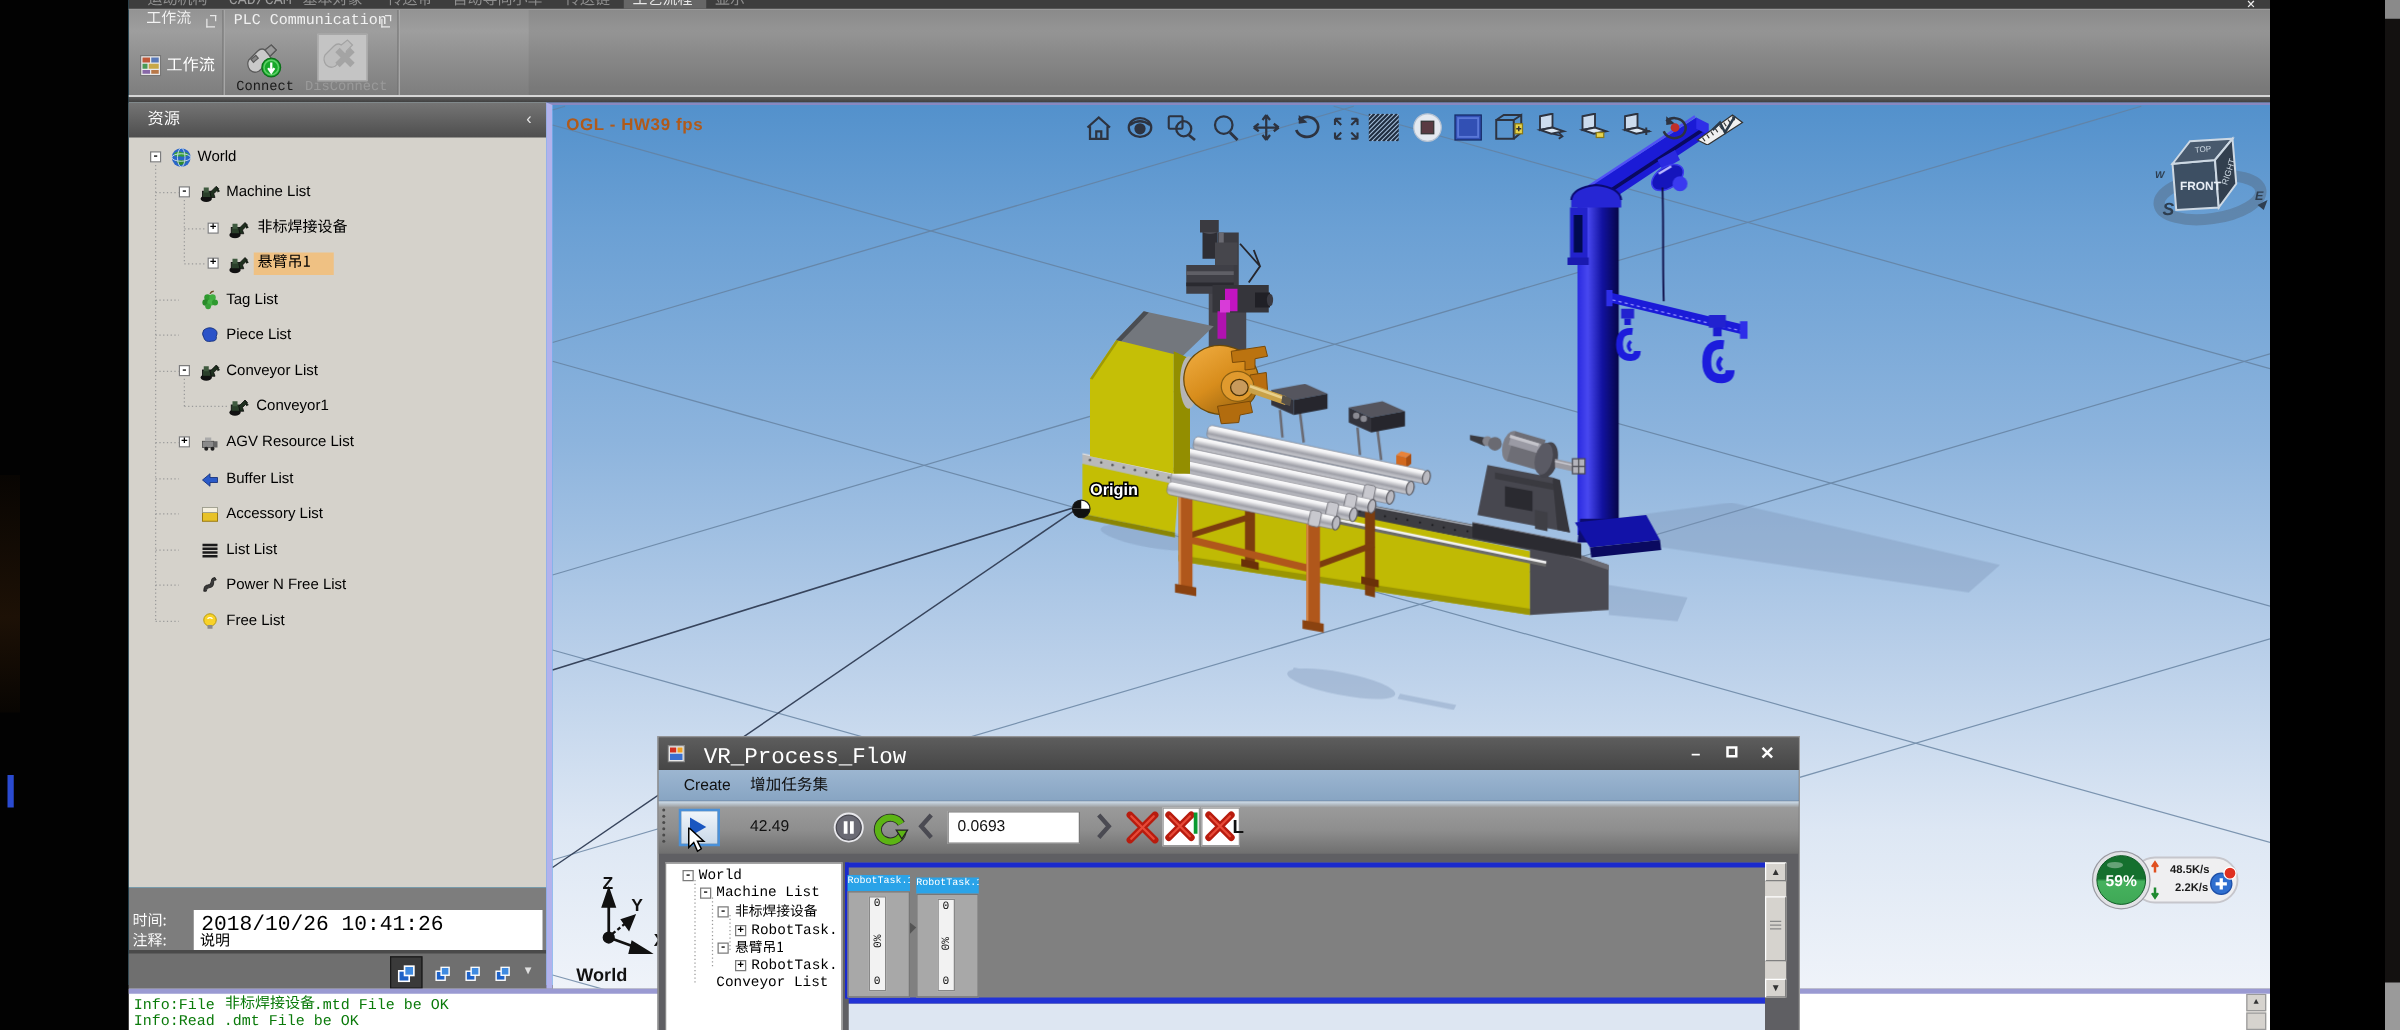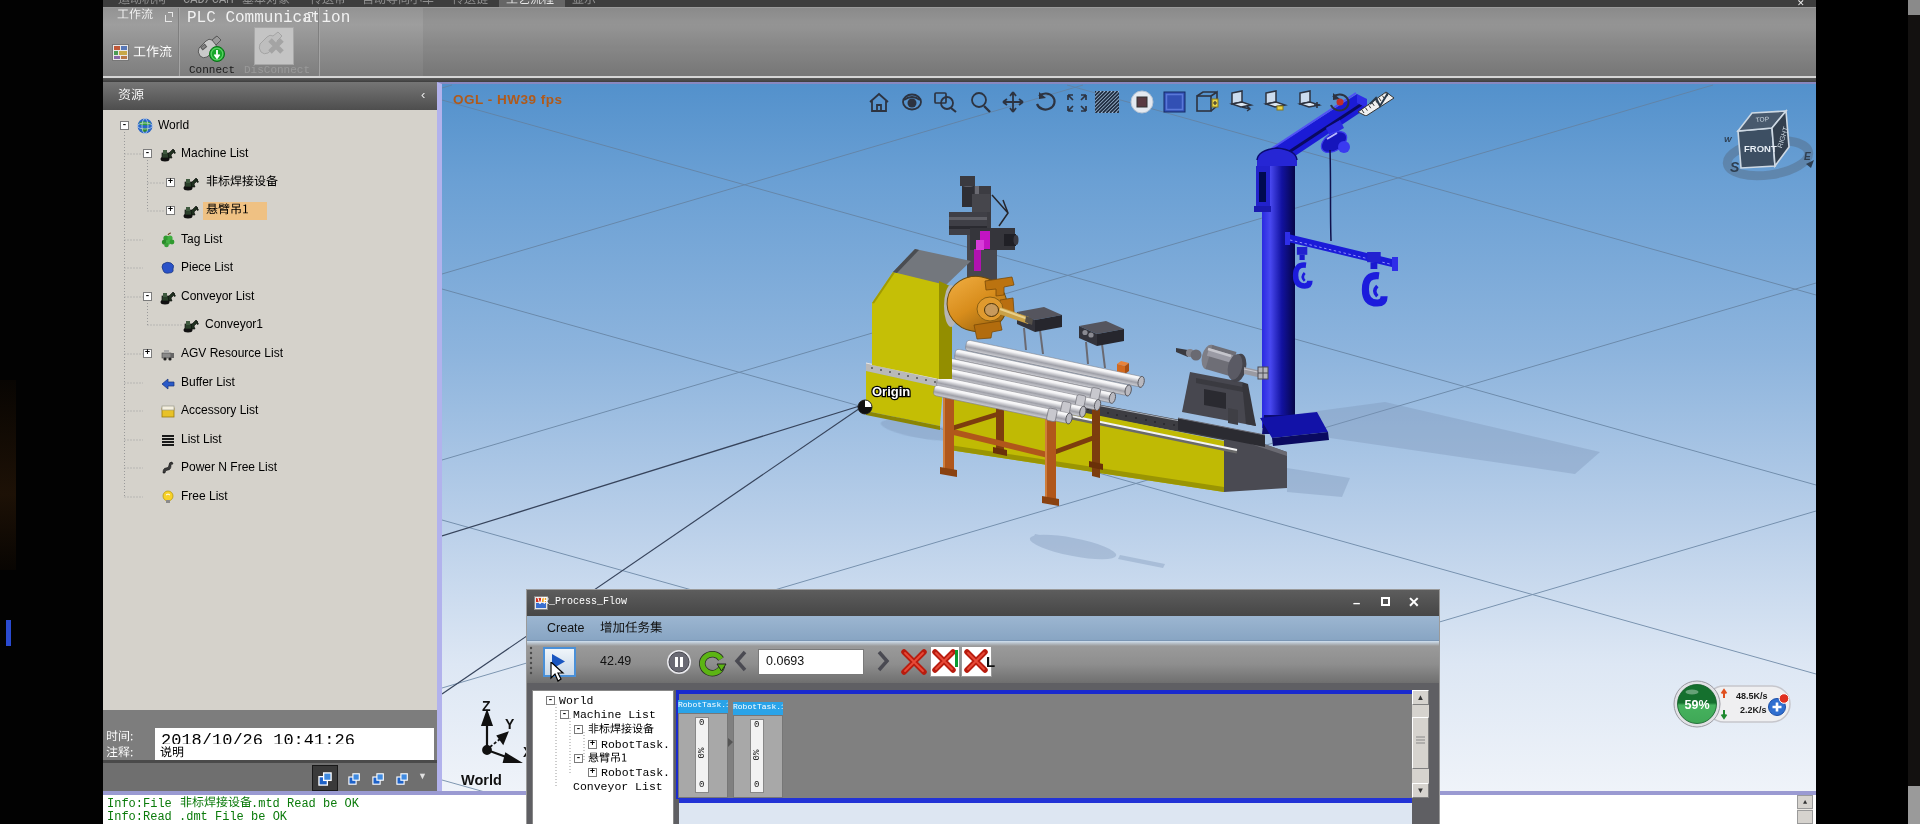--- a/index.html
+++ b/index.html
@@ -62,21 +62,21 @@
           <path transform="translate(1,10.3)" d="M1.2 -8.7H10.8V-7.8H1.2ZM0.6 -0.9H11.4V0.0H0.6ZM5.5 -8.3H6.5V-0.5H5.5Z M13.8 -5.9H20.7V-5.1H13.8ZM20.6 -5.9H20.7L20.9 -6.0L21.6 -5.5Q21.5 -5.5 21.5 -5.5Q21.4 -5.4 21.4 -5.4Q19.9 -4.5 18.8 -3.8Q17.7 -3.2 17.0 -2.7Q16.3 -2.3 15.9 -1.9Q15.5 -1.6 15.3 -1.4Q15.1 -1.2 15.0 -1.0Q15.0 -0.9 15.0 -0.8Q15.0 -0.5 15.3 -0.4Q15.6 -0.2 16.1 -0.2H21.4Q21.7 -0.2 21.9 -0.4Q22.1 -0.5 22.2 -0.9Q22.3 -1.3 22.3 -2.0Q22.5 -1.9 22.7 -1.8Q23.0 -1.8 23.2 -1.7Q23.1 -0.7 22.9 -0.2Q22.7 0.3 22.3 0.5Q22.0 0.6 21.3 0.6H16.2Q15.1 0.6 14.6 0.3Q14.0 -0.1 14.0 -0.7Q14.0 -0.9 14.1 -1.1Q14.1 -1.3 14.3 -1.6Q14.5 -1.8 14.9 -2.2Q15.4 -2.6 16.1 -3.1Q16.8 -3.6 17.9 -4.3Q19.0 -5.0 20.6 -5.9ZM12.7 -8.8H23.2V-7.9H12.7ZM15.5 -10.1H16.4V-6.8H15.5ZM19.6 -10.1H20.5V-6.8H19.6Z M27.8 -8.5H35.3V-7.7H27.8ZM30.9 -4.3H31.7V0.4H30.9ZM28.8 -4.3H29.6V-3.1Q29.6 -2.6 29.6 -2.1Q29.5 -1.5 29.3 -1.0Q29.1 -0.5 28.8 0.0Q28.4 0.5 27.8 0.9Q27.7 0.8 27.6 0.7Q27.5 0.6 27.4 0.5Q27.3 0.4 27.2 0.3Q27.9 -0.2 28.3 -0.8Q28.6 -1.3 28.7 -2.0Q28.8 -2.6 28.8 -3.1ZM32.6 -7.1 33.2 -7.5Q33.6 -7.1 34.0 -6.6Q34.4 -6.2 34.8 -5.7Q35.1 -5.3 35.4 -4.9L34.6 -4.4Q34.4 -4.8 34.1 -5.3Q33.7 -5.7 33.3 -6.2Q32.9 -6.7 32.6 -7.1ZM33.1 -4.3H33.9V-0.4Q33.9 -0.3 33.9 -0.2Q33.9 -0.1 34.0 -0.0Q34.0 -0.0 34.0 0.0Q34.1 0.0 34.2 0.0Q34.2 0.0 34.3 0.0Q34.4 0.0 34.5 0.0Q34.6 0.0 34.7 0.0Q34.7 0.0 34.8 -0.0Q34.8 -0.1 34.9 -0.3Q34.9 -0.5 34.9 -0.8Q34.9 -1.1 34.9 -1.6Q35.0 -1.5 35.2 -1.4Q35.4 -1.3 35.6 -1.2Q35.6 -0.8 35.5 -0.4Q35.5 -0.0 35.4 0.2Q35.4 0.5 35.1 0.6Q35.0 0.7 34.9 0.7Q34.7 0.8 34.6 0.8Q34.4 0.8 34.2 0.8Q34.0 0.8 34.0 0.8Q33.8 0.8 33.6 0.7Q33.4 0.7 33.3 0.5Q33.2 0.4 33.1 0.2Q33.1 0.0 33.1 -0.5ZM28.2 -4.8Q28.2 -4.9 28.1 -5.1Q28.1 -5.2 28.0 -5.4Q28.0 -5.5 28.0 -5.6Q28.1 -5.7 28.4 -5.8Q28.6 -5.8 28.8 -6.0Q28.9 -6.1 29.1 -6.4Q29.4 -6.7 29.7 -7.0Q29.9 -7.4 30.2 -7.7Q30.5 -8.1 30.6 -8.3H31.6Q31.4 -8.0 31.1 -7.6Q30.8 -7.2 30.5 -6.8Q30.2 -6.3 29.8 -6.0Q29.5 -5.6 29.3 -5.4Q29.3 -5.4 29.2 -5.3Q29.1 -5.3 28.9 -5.2Q28.8 -5.2 28.6 -5.1Q28.4 -5.0 28.3 -4.9Q28.2 -4.9 28.2 -4.8ZM28.2 -4.8 28.2 -5.5 28.7 -5.8 34.2 -6.1Q34.2 -5.9 34.3 -5.7Q34.3 -5.5 34.4 -5.3Q32.8 -5.2 31.7 -5.1Q30.7 -5.1 30.0 -5.0Q29.4 -5.0 29.0 -4.9Q28.7 -4.9 28.5 -4.9Q28.3 -4.8 28.2 -4.8ZM30.7 -9.9 31.5 -10.1Q31.7 -9.7 31.9 -9.2Q32.1 -8.7 32.2 -8.3L31.4 -8.1Q31.3 -8.4 31.1 -8.9Q30.9 -9.4 30.7 -9.9ZM25.0 -9.3 25.5 -9.9Q25.9 -9.7 26.3 -9.5Q26.7 -9.2 27.0 -8.9Q27.4 -8.7 27.6 -8.4L27.1 -7.7Q26.8 -8.0 26.5 -8.3Q26.2 -8.5 25.8 -8.8Q25.4 -9.1 25.0 -9.3ZM24.5 -6.0 25.0 -6.7Q25.3 -6.5 25.8 -6.3Q26.2 -6.1 26.6 -5.8Q26.9 -5.6 27.2 -5.4L26.7 -4.7Q26.4 -4.9 26.1 -5.1Q25.7 -5.3 25.3 -5.6Q24.9 -5.8 24.5 -6.0ZM24.8 0.2Q25.1 -0.3 25.5 -0.9Q25.9 -1.6 26.3 -2.3Q26.7 -3.0 27.1 -3.7L27.7 -3.1Q27.4 -2.5 27.0 -1.8Q26.7 -1.1 26.3 -0.4Q25.9 0.2 25.5 0.8Z M43.7 -4.4H44.6V0.4H43.7ZM41.1 -4.8H47.3V-4.0H41.1ZM40.6 -0.2H47.6V0.6H40.6ZM41.4 -2.5H47.0V-1.7H41.4ZM42.4 -8.8V-6.6H46.0V-8.8ZM41.5 -9.6H46.9V-5.8H41.5ZM38.5 -9.1H39.4V0.9H38.5ZM36.6 -6.7H40.9V-5.9H36.6ZM38.6 -6.4 39.2 -6.1Q39.0 -5.5 38.7 -4.8Q38.5 -4.1 38.1 -3.5Q37.8 -2.8 37.5 -2.2Q37.2 -1.6 36.8 -1.2Q36.7 -1.4 36.6 -1.7Q36.5 -1.9 36.3 -2.1Q36.7 -2.4 37.0 -2.9Q37.3 -3.4 37.6 -4.0Q37.9 -4.6 38.2 -5.2Q38.4 -5.8 38.6 -6.4ZM40.3 -9.9 41.0 -9.2Q40.4 -9.0 39.7 -8.8Q39.0 -8.6 38.2 -8.5Q37.5 -8.3 36.8 -8.2Q36.8 -8.4 36.7 -8.6Q36.6 -8.8 36.5 -8.9Q37.2 -9.0 37.9 -9.2Q38.6 -9.3 39.3 -9.5Q39.9 -9.7 40.3 -9.9ZM39.4 -5.2Q39.5 -5.1 39.7 -4.8Q40.0 -4.6 40.2 -4.3Q40.5 -4.0 40.7 -3.8Q41.0 -3.6 41.1 -3.5L40.5 -2.7Q40.4 -2.9 40.2 -3.2Q40.0 -3.5 39.8 -3.8Q39.5 -4.1 39.3 -4.4Q39.1 -4.6 39.0 -4.8Z" fill="#e8e8e8" fill-opacity="1.0"></path>
         </svg>
         <svg style="position:absolute;left:468px;top:-7px;" width="26" height="16" viewBox="0 0 26 16">
           <path transform="translate(1,10.3)" d="M2.9 -6.8V-5.6H9.1V-6.8ZM2.9 -8.8V-7.5H9.1V-8.8ZM2.0 -9.5H10.0V-4.9H2.0ZM0.5 -0.5H11.5V0.4H0.5ZM4.2 -4.4H5.1V-0.0H4.2ZM6.8 -4.4H7.7V-0.0H6.8ZM9.8 -4.0 10.6 -3.6Q10.2 -3.0 9.8 -2.3Q9.3 -1.7 8.9 -1.2L8.2 -1.5Q8.5 -1.8 8.8 -2.3Q9.1 -2.7 9.4 -3.1Q9.7 -3.6 9.8 -4.0ZM1.5 -3.6 2.2 -3.9Q2.4 -3.5 2.7 -3.1Q3.0 -2.6 3.2 -2.2Q3.4 -1.8 3.6 -1.5L2.8 -1.1Q2.7 -1.4 2.5 -1.9Q2.2 -2.3 2.0 -2.7Q1.7 -3.2 1.5 -3.6Z M17.5 -5.8H18.5V-0.2Q18.5 0.2 18.4 0.4Q18.3 0.7 17.9 0.8Q17.6 0.9 17.1 0.9Q16.5 0.9 15.7 0.9Q15.7 0.7 15.6 0.5Q15.5 0.2 15.4 0.0Q15.8 0.0 16.2 0.0Q16.6 0.0 16.9 0.0Q17.1 0.0 17.2 0.0Q17.4 0.0 17.5 -0.0Q17.5 -0.1 17.5 -0.2ZM14.8 -4.2 15.7 -4.0Q15.4 -3.2 15.0 -2.5Q14.6 -1.8 14.2 -1.2Q13.7 -0.6 13.2 -0.1Q13.2 -0.2 13.0 -0.3Q12.9 -0.4 12.7 -0.5Q12.5 -0.6 12.4 -0.7Q13.2 -1.3 13.8 -2.3Q14.4 -3.2 14.8 -4.2ZM20.2 -3.8 21.0 -4.2Q21.5 -3.6 21.9 -3.0Q22.3 -2.3 22.7 -1.7Q23.0 -1.0 23.2 -0.5L22.3 -0.1Q22.1 -0.6 21.8 -1.3Q21.5 -1.9 21.1 -2.6Q20.6 -3.3 20.2 -3.8ZM13.8 -9.2H22.2V-8.3H13.8ZM12.7 -6.3H23.3V-5.4H12.7Z" fill="#8f8f8f" fill-opacity="1.0"></path>
         </svg>
         <div style="position:absolute;left:80px;top:-7px;color:#9f9f9f;font-size:12px;font-family:'Liberation Mono',monospace">CAD/CAM</div>
       </div>
       <svg style="position:absolute;left:13px;top:8px;" width="38" height="16" viewBox="0 0 38 16">
         <path transform="translate(1,10.3)" d="M1.2 -8.7H10.8V-7.8H1.2ZM0.6 -0.9H11.4V0.0H0.6ZM5.5 -8.3H6.5V-0.5H5.5Z M17.8 -8.1H23.5V-7.2H17.4ZM19.3 -5.5H23.3V-4.6H19.3ZM19.3 -2.8H23.4V-2.0H19.3ZM18.9 -7.8H19.8V0.9H18.9ZM18.3 -9.9 19.2 -9.7Q18.8 -8.8 18.4 -7.8Q17.9 -6.9 17.4 -6.1Q16.9 -5.3 16.4 -4.7Q16.3 -4.8 16.2 -4.9Q16.0 -5.0 15.9 -5.1Q15.8 -5.2 15.7 -5.3Q16.2 -5.9 16.7 -6.6Q17.2 -7.4 17.6 -8.2Q18.0 -9.1 18.3 -9.9ZM15.4 -10.0 16.3 -9.8Q15.9 -8.8 15.4 -7.8Q14.8 -6.8 14.2 -5.9Q13.6 -5.0 13.0 -4.3Q12.9 -4.4 12.8 -4.6Q12.7 -4.8 12.6 -5.0Q12.5 -5.1 12.4 -5.2Q13.0 -5.8 13.6 -6.6Q14.1 -7.4 14.6 -8.2Q15.1 -9.1 15.4 -10.0ZM14.1 -6.9 15.0 -7.8 15.0 -7.8V0.9H14.1Z M27.8 -8.5H35.3V-7.7H27.8ZM30.9 -4.3H31.7V0.4H30.9ZM28.8 -4.3H29.6V-3.1Q29.6 -2.6 29.6 -2.1Q29.5 -1.5 29.3 -1.0Q29.1 -0.5 28.8 0.0Q28.4 0.5 27.8 0.9Q27.7 0.8 27.6 0.7Q27.5 0.6 27.4 0.5Q27.3 0.4 27.2 0.3Q27.9 -0.2 28.3 -0.8Q28.6 -1.3 28.7 -2.0Q28.8 -2.6 28.8 -3.1ZM32.6 -7.1 33.2 -7.5Q33.6 -7.1 34.0 -6.6Q34.4 -6.2 34.8 -5.7Q35.1 -5.3 35.4 -4.9L34.6 -4.4Q34.4 -4.8 34.1 -5.3Q33.7 -5.7 33.3 -6.2Q32.9 -6.7 32.6 -7.1ZM33.1 -4.3H33.9V-0.4Q33.9 -0.3 33.9 -0.2Q33.9 -0.1 34.0 -0.0Q34.0 -0.0 34.0 0.0Q34.1 0.0 34.2 0.0Q34.2 0.0 34.3 0.0Q34.4 0.0 34.5 0.0Q34.6 0.0 34.7 0.0Q34.7 0.0 34.8 -0.0Q34.8 -0.1 34.9 -0.3Q34.9 -0.5 34.9 -0.8Q34.9 -1.1 34.9 -1.6Q35.0 -1.5 35.2 -1.4Q35.4 -1.3 35.6 -1.2Q35.6 -0.8 35.5 -0.4Q35.5 -0.0 35.4 0.2Q35.4 0.5 35.1 0.6Q35.0 0.7 34.9 0.7Q34.7 0.8 34.6 0.8Q34.4 0.8 34.2 0.8Q34.0 0.8 34.0 0.8Q33.8 0.8 33.6 0.7Q33.4 0.7 33.3 0.5Q33.2 0.4 33.1 0.2Q33.1 0.0 33.1 -0.5ZM28.2 -4.8Q28.2 -4.9 28.1 -5.1Q28.1 -5.2 28.0 -5.4Q28.0 -5.5 28.0 -5.6Q28.1 -5.7 28.4 -5.8Q28.6 -5.8 28.8 -6.0Q28.9 -6.1 29.1 -6.4Q29.4 -6.7 29.7 -7.0Q29.9 -7.4 30.2 -7.7Q30.5 -8.1 30.6 -8.3H31.6Q31.4 -8.0 31.1 -7.6Q30.8 -7.2 30.5 -6.8Q30.2 -6.3 29.8 -6.0Q29.5 -5.6 29.3 -5.4Q29.3 -5.4 29.2 -5.3Q29.1 -5.3 28.9 -5.2Q28.8 -5.2 28.6 -5.1Q28.4 -5.0 28.3 -4.9Q28.2 -4.9 28.2 -4.8ZM28.2 -4.8 28.2 -5.5 28.7 -5.8 34.2 -6.1Q34.2 -5.9 34.3 -5.7Q34.3 -5.5 34.4 -5.3Q32.8 -5.2 31.7 -5.1Q30.7 -5.1 30.0 -5.0Q29.4 -5.0 29.0 -4.9Q28.7 -4.9 28.5 -4.9Q28.3 -4.8 28.2 -4.8ZM30.7 -9.9 31.5 -10.1Q31.7 -9.7 31.9 -9.2Q32.1 -8.7 32.2 -8.3L31.4 -8.1Q31.3 -8.4 31.1 -8.9Q30.9 -9.4 30.7 -9.9ZM25.0 -9.3 25.5 -9.9Q25.9 -9.7 26.3 -9.5Q26.7 -9.2 27.0 -8.9Q27.4 -8.7 27.6 -8.4L27.1 -7.7Q26.8 -8.0 26.5 -8.3Q26.2 -8.5 25.8 -8.8Q25.4 -9.1 25.0 -9.3ZM24.5 -6.0 25.0 -6.7Q25.3 -6.5 25.8 -6.3Q26.2 -6.1 26.6 -5.8Q26.9 -5.6 27.2 -5.4L26.7 -4.7Q26.4 -4.9 26.1 -5.1Q25.7 -5.3 25.3 -5.6Q24.9 -5.8 24.5 -6.0ZM24.8 0.2Q25.1 -0.3 25.5 -0.9Q25.9 -1.6 26.3 -2.3Q26.7 -3.0 27.1 -3.7L27.7 -3.1Q27.4 -2.5 27.0 -1.8Q26.7 -1.1 26.3 -0.4Q25.9 0.2 25.5 0.8Z" fill="#f2f2f2" fill-opacity="1.0"></path>
       </svg>
-      <div class="grplabel mono" style="left:84px;font-size:16px">PLC Communication</div>
+      <div class="grplabel mono" style="left:84px;font-size:12px">PLC Communication</div>
       <div class="expico" style="left:62px"></div>
       <div class="expico" style="left:202px"></div>
       <div class="vsep" style="left:75px"></div>
       <div class="vsep" style="left:215px"></div>
       <svg class="abs" style="left:9px;top:44px" width="17" height="17" viewBox="0 0 17 17">
 <rect x="0.5" y="0.5" width="16" height="16" fill="#e8e8e8" stroke="#777"></rect>
 <rect x="2" y="2" width="6" height="4" fill="#c05838"></rect>
         <rect x="9" y="2" width="6" height="4" fill="#5878b8"></rect>
 <rect x="2" y="7" width="4" height="4" fill="#4a9a55"></rect>
         <rect x="7" y="7" width="8" height="4" fill="#c8a848"></rect>
@@ -700,36 +700,36 @@
 <text x="50" y="30" font-size="14" font-weight="bold" fill="#111" font-family="Liberation Sans">Y</text>
 <text x="68" y="58" font-size="14" font-weight="bold" fill="#111" font-family="Liberation Sans">X</text>
 <text x="6" y="86" font-size="14.5" font-weight="bold" fill="#111" font-family="Liberation Sans">World</text>
 </svg>
     </div>
     <div id="logarea" class="abs mono" style="overflow:hidden">
       <div class="abs" style="left:4px;top:2px;font-size:12px;color:#0a7a0a;white-space:pre">Info:File </div>
       <svg style="position:absolute;left:76px;top:1px;" width="74" height="16" viewBox="0 0 74 16">
         <path transform="translate(1,10.3)" d="M7.4 -8.2H11.3V-7.4H7.4ZM7.4 -2.8H11.5V-1.9H7.4ZM7.3 -5.5H11.0V-4.7H7.3ZM0.9 -8.3H4.6V-7.4H0.9ZM1.1 -5.6H4.6V-4.7H1.1ZM6.9 -10.0H7.9V1.0H6.9ZM4.2 -10.0H5.2V0.9H4.2ZM0.7 -2.8H4.8V-1.9H0.7Z M17.6 -9.2H22.8V-8.3H17.6ZM17.1 -6.3H23.5V-5.5H17.1ZM19.6 -5.9H20.5V-0.2Q20.5 0.2 20.4 0.4Q20.4 0.6 20.1 0.7Q19.8 0.9 19.4 0.9Q19.0 0.9 18.3 0.9Q18.3 0.7 18.2 0.4Q18.2 0.2 18.1 -0.0Q18.5 -0.0 18.9 -0.0Q19.3 0.0 19.4 -0.0Q19.5 -0.0 19.6 -0.1Q19.6 -0.1 19.6 -0.2ZM21.4 -3.9 22.1 -4.1Q22.4 -3.6 22.7 -2.9Q23.0 -2.2 23.2 -1.6Q23.4 -1.0 23.5 -0.5L22.7 -0.2Q22.6 -0.7 22.4 -1.3Q22.2 -1.9 21.9 -2.6Q21.6 -3.3 21.4 -3.9ZM17.9 -4.1 18.7 -3.9Q18.5 -3.2 18.3 -2.6Q18.0 -1.9 17.7 -1.3Q17.4 -0.7 17.1 -0.2Q17.0 -0.3 16.9 -0.4Q16.8 -0.5 16.6 -0.5Q16.5 -0.6 16.4 -0.7Q16.9 -1.3 17.3 -2.2Q17.7 -3.2 17.9 -4.1ZM12.6 -7.5H16.9V-6.7H12.6ZM14.4 -10.1H15.3V0.9H14.4ZM14.3 -7.0 14.9 -6.8Q14.8 -6.2 14.5 -5.5Q14.3 -4.7 14.0 -4.1Q13.8 -3.4 13.4 -2.8Q13.1 -2.2 12.8 -1.7Q12.7 -1.9 12.7 -2.0Q12.6 -2.2 12.5 -2.3Q12.4 -2.5 12.3 -2.6Q12.7 -3.1 13.1 -3.8Q13.5 -4.6 13.8 -5.4Q14.1 -6.3 14.3 -7.0ZM15.3 -6.4Q15.4 -6.3 15.6 -6.0Q15.8 -5.7 16.1 -5.4Q16.4 -5.0 16.6 -4.7Q16.9 -4.5 16.9 -4.3L16.4 -3.6Q16.3 -3.8 16.1 -4.2Q15.9 -4.5 15.6 -4.9Q15.4 -5.2 15.2 -5.6Q14.9 -5.9 14.8 -6.0Z M26.3 -10.0H27.1V-5.9Q27.1 -5.0 27.1 -4.1Q27.0 -3.1 26.8 -2.3Q26.6 -1.4 26.2 -0.5Q25.8 0.3 25.1 1.0Q25.0 0.9 24.9 0.8Q24.8 0.7 24.7 0.5Q24.5 0.4 24.4 0.4Q25.3 -0.5 25.6 -1.6Q26.0 -2.6 26.1 -3.7Q26.3 -4.8 26.3 -5.9ZM25.0 -7.6 25.7 -7.5Q25.6 -7.1 25.6 -6.5Q25.5 -5.9 25.4 -5.4Q25.3 -4.8 25.1 -4.4L24.5 -4.7Q24.6 -5.1 24.7 -5.6Q24.8 -6.1 24.9 -6.6Q25.0 -7.2 25.0 -7.6ZM28.1 -8.0 28.9 -7.7Q28.6 -7.1 28.3 -6.4Q28.1 -5.7 27.8 -5.2L27.3 -5.5Q27.4 -5.8 27.6 -6.3Q27.7 -6.7 27.9 -7.1Q28.0 -7.6 28.1 -8.0ZM26.8 -3.3Q26.9 -3.2 27.1 -3.0Q27.3 -2.8 27.5 -2.5Q27.7 -2.2 28.0 -1.9Q28.2 -1.6 28.4 -1.3Q28.5 -1.1 28.6 -1.0L28.0 -0.4Q27.9 -0.6 27.6 -0.9Q27.4 -1.3 27.1 -1.7Q26.9 -2.0 26.6 -2.4Q26.4 -2.7 26.3 -2.9ZM29.0 -4.6H35.1V-3.8H29.0ZM28.5 -2.4H35.5V-1.6H28.5ZM31.5 -4.2H32.4V1.0H31.5ZM30.1 -7.2V-6.2H34.0V-7.2ZM30.1 -8.9V-7.9H34.0V-8.9ZM29.2 -9.6H34.8V-5.5H29.2Z M36.3 -3.7Q37.0 -3.9 37.9 -4.2Q38.9 -4.5 39.8 -4.8L40.0 -3.9Q39.1 -3.6 38.2 -3.3Q37.3 -3.1 36.6 -2.8ZM36.5 -7.7H40.0V-6.8H36.5ZM37.9 -10.1H38.8V-0.1Q38.8 0.2 38.7 0.4Q38.6 0.6 38.4 0.8Q38.2 0.9 37.8 0.9Q37.5 0.9 36.9 0.9Q36.9 0.8 36.8 0.5Q36.8 0.3 36.7 0.1Q37.0 0.1 37.3 0.1Q37.6 0.1 37.7 0.1Q37.9 0.1 37.9 -0.1ZM40.6 -8.8H47.1V-8.0H40.6ZM40.2 -6.0H47.4V-5.2H40.2ZM41.5 -7.6 42.2 -7.9Q42.4 -7.6 42.7 -7.1Q42.9 -6.7 43.1 -6.4L42.3 -6.0Q42.2 -6.4 42.0 -6.8Q41.7 -7.3 41.5 -7.6ZM45.2 -7.9 46.1 -7.6Q45.8 -7.1 45.5 -6.6Q45.2 -6.1 44.9 -5.7L44.2 -6.0Q44.4 -6.2 44.6 -6.6Q44.8 -6.9 44.9 -7.3Q45.1 -7.6 45.2 -7.9ZM40.0 -3.9H47.6V-3.1H40.0ZM45.2 -3.4 46.1 -3.2Q45.9 -2.3 45.4 -1.6Q45.0 -0.9 44.3 -0.4Q43.5 0.1 42.5 0.4Q41.6 0.7 40.2 0.9Q40.2 0.7 40.1 0.5Q40.0 0.3 39.8 0.2Q41.5 -0.0 42.6 -0.4Q43.7 -0.8 44.3 -1.6Q45.0 -2.3 45.2 -3.4ZM40.8 -1.6Q41.2 -2.1 41.6 -2.7Q42.0 -3.3 42.3 -3.9Q42.7 -4.6 42.9 -5.2L43.7 -5.0Q43.5 -4.4 43.1 -3.8Q42.8 -3.1 42.4 -2.5Q42.0 -2.0 41.7 -1.5ZM40.8 -1.6 41.3 -2.2Q42.1 -2.0 42.9 -1.7Q43.7 -1.4 44.5 -1.1Q45.3 -0.8 46.0 -0.4Q46.7 -0.0 47.2 0.3L46.6 1.0Q46.2 0.6 45.5 0.3Q44.8 -0.1 44.0 -0.4Q43.2 -0.8 42.4 -1.1Q41.6 -1.4 40.8 -1.6ZM42.8 -9.9 43.6 -10.0Q43.9 -9.7 44.1 -9.2Q44.3 -8.8 44.4 -8.5L43.6 -8.3Q43.5 -8.6 43.2 -9.1Q43.0 -9.5 42.8 -9.9Z M49.5 -9.3 50.0 -9.9Q50.4 -9.6 50.7 -9.3Q51.1 -8.9 51.4 -8.6Q51.7 -8.3 51.9 -8.1L51.3 -7.4Q51.1 -7.7 50.8 -8.0Q50.5 -8.3 50.1 -8.7Q49.8 -9.0 49.5 -9.3ZM50.1 0.7 49.9 -0.1 50.2 -0.5 52.4 -2.1Q52.5 -1.9 52.6 -1.7Q52.7 -1.5 52.7 -1.3Q51.9 -0.8 51.4 -0.4Q51.0 -0.0 50.7 0.2Q50.4 0.4 50.3 0.5Q50.2 0.6 50.1 0.7ZM48.5 -6.3H50.7V-5.4H48.5ZM54.1 -9.6H57.3V-8.8H54.1ZM52.6 -4.8H58.2V-3.9H52.6ZM57.9 -4.8H58.1L58.3 -4.8L58.8 -4.6Q58.4 -3.4 57.8 -2.5Q57.2 -1.6 56.3 -0.9Q55.5 -0.2 54.5 0.2Q53.6 0.7 52.5 1.0Q52.5 0.8 52.3 0.6Q52.2 0.3 52.1 0.2Q53.1 -0.0 54.0 -0.5Q54.9 -0.9 55.7 -1.5Q56.4 -2.0 57.0 -2.8Q57.6 -3.6 57.9 -4.6ZM53.8 -4.1Q54.3 -3.0 55.1 -2.2Q55.9 -1.3 57.1 -0.7Q58.2 -0.1 59.6 0.2Q59.5 0.3 59.4 0.4Q59.2 0.6 59.2 0.7Q59.1 0.9 59.0 1.0Q56.9 0.5 55.4 -0.8Q53.9 -2.0 53.1 -3.9ZM53.9 -9.6H54.7V-8.3Q54.7 -7.7 54.6 -7.1Q54.4 -6.5 54.0 -6.0Q53.5 -5.5 52.6 -5.0Q52.6 -5.1 52.5 -5.3Q52.4 -5.4 52.2 -5.5Q52.1 -5.6 52.0 -5.7Q52.8 -6.1 53.2 -6.5Q53.6 -6.9 53.8 -7.4Q53.9 -7.9 53.9 -8.3ZM56.9 -9.6H57.7V-6.9Q57.7 -6.6 57.8 -6.5Q57.8 -6.4 57.9 -6.4Q58.0 -6.4 58.2 -6.4Q58.3 -6.4 58.5 -6.4Q58.7 -6.4 58.8 -6.4Q58.9 -6.4 59.1 -6.4Q59.2 -6.4 59.3 -6.5Q59.3 -6.3 59.4 -6.1Q59.4 -5.8 59.4 -5.7Q59.3 -5.7 59.1 -5.6Q59.0 -5.6 58.8 -5.6Q58.7 -5.6 58.5 -5.6Q58.3 -5.6 58.1 -5.6Q57.9 -5.6 57.9 -5.6Q57.5 -5.6 57.2 -5.7Q57.0 -5.9 56.9 -6.1Q56.9 -6.4 56.9 -6.9ZM50.1 0.7Q50.1 0.6 50.0 0.5Q49.9 0.3 49.8 0.2Q49.7 0.0 49.6 -0.0Q49.7 -0.1 49.9 -0.3Q50.0 -0.4 50.1 -0.6Q50.2 -0.9 50.2 -1.1V-6.3H51.1V-0.4Q51.1 -0.4 50.9 -0.2Q50.8 -0.1 50.6 0.0Q50.4 0.2 50.2 0.4Q50.1 0.6 50.1 0.7Z M63.9 -9.1H69.0V-8.3H63.9ZM68.8 -9.1H69.0L69.1 -9.1L69.7 -8.7Q69.2 -7.9 68.4 -7.3Q67.7 -6.7 66.8 -6.1Q65.9 -5.6 64.9 -5.2Q63.9 -4.8 62.8 -4.6Q61.8 -4.3 60.8 -4.1Q60.7 -4.3 60.7 -4.4Q60.6 -4.6 60.5 -4.7Q60.4 -4.9 60.4 -5.0Q61.3 -5.1 62.3 -5.4Q63.4 -5.6 64.3 -5.9Q65.3 -6.3 66.1 -6.7Q67.0 -7.2 67.7 -7.7Q68.3 -8.3 68.8 -8.9ZM63.9 -8.2Q64.6 -7.4 65.8 -6.8Q67.0 -6.1 68.5 -5.7Q70.0 -5.3 71.7 -5.1Q71.6 -5.0 71.5 -4.9Q71.4 -4.7 71.3 -4.6Q71.2 -4.4 71.1 -4.3Q69.5 -4.5 68.0 -5.0Q66.4 -5.4 65.2 -6.1Q63.9 -6.9 63.1 -7.8ZM62.0 -4.3H69.9V0.9H69.0V-3.5H63.0V1.0H62.0ZM62.4 -2.3H69.4V-1.6H62.4ZM62.4 -0.2H69.4V0.6H62.4ZM65.5 -3.9H66.4V0.2H65.5ZM64.4 -10.1 65.4 -9.9Q64.8 -8.9 63.8 -8.0Q62.9 -7.1 61.5 -6.4Q61.5 -6.5 61.4 -6.6Q61.3 -6.8 61.1 -6.9Q61.0 -7.0 60.9 -7.1Q61.8 -7.5 62.5 -8.0Q63.1 -8.5 63.6 -9.0Q64.1 -9.6 64.4 -10.1Z" fill="#0a7a0a" fill-opacity="1.0"></path>
       </svg>
-      <div class="abs" style="left:148px;top:2px;font-size:12px;color:#0a7a0a;white-space:pre">.mtd Read be OK</div>
+      <div class="abs" style="left:148px;top:2px;font-size:12px;color:#0a7a0a;white-space:pre">.mtd File be OK</div>
       <div class="abs" style="left:4px;top:15px;font-size:12px;color:#0a7a0a;white-space:pre">Info:Read .dmt File be OK</div>
       <div class="abs" style="left:4px;top:28px;font-size:12px;color:#0a7a0a;white-space:pre">Info:Read .dmt File be OK</div>
       <div class="abs" style="left:1694px;top:0;width:16px;height:29px;background:#ece9e4"></div>
       <div class="abs" style="left:1694px;top:0;width:16px;height:14px;background:#d6d3ce;border:1px solid #9a9a9a;font-size:7px;text-align:center;color:#333;line-height:12px">▲</div>
       <div class="abs" style="left:1694px;top:15px;width:16px;height:14px;background:#d6d3ce;border:1px solid #9a9a9a"></div>
     </div>
     <div id="vrwin" class="abs">
       <div class="abs" style="left:0;top:0;width:912px;height:26px;background:linear-gradient(#5d5d5d,#464646)"></div>
       <svg class="abs" style="left:7px;top:6px" width="14" height="14" viewBox="0 0 14 14">
         <rect x="0.5" y="0.5" width="13" height="13" fill="#e8e8e8" stroke="#888"></rect>
         <rect x="2" y="2" width="5" height="4" fill="#d03020"></rect>
         <rect x="2" y="7" width="10" height="5" fill="#3a6fd0"></rect>
         <rect x="8" y="2" width="4" height="4" fill="#f0a020"></rect>
       </svg>
-      <div class="abs mono" style="left:10px;top:6px;font-size:10px;color:#fff">VR_Process_Flow</div>
+      <div class="abs mono" style="left:36px;top:6px;font-size:18px;color:#fff">VR_Process_Flow</div>
       <div class="abs" style="left:826px;top:5px;width:15px;height:14px;color:#fff;font-size:13px;font-weight:bold">–</div>
       <div class="abs" style="left:854px;top:7px;width:9px;height:9px;border:2px solid #fff"></div>
       <div class="abs" style="left:881px;top:4px;color:#fff;font-size:14px;font-weight:bold">✕</div>
       <div class="abs" style="left:0;top:26px;width:912px;height:25px;background:linear-gradient(#9cb6d1,#88a5c3);border-bottom:1px solid #7a96b5"></div>
       <div class="abs" style="left:20px;top:31px;font-size:12.5px;color:#111">Create</div>
       <svg style="position:absolute;left:72px;top:31px;" width="64" height="16" viewBox="0 0 64 16">
         <path transform="translate(1,10.8)" d="M0.7 -7.4H4.1V-6.6H0.7ZM2.0 -10.4H2.9V-2.0H2.0ZM0.5 -1.6Q1.2 -1.8 2.2 -2.2Q3.1 -2.6 4.1 -2.9L4.3 -2.1Q3.4 -1.7 2.5 -1.4Q1.6 -1.0 0.8 -0.7ZM5.5 -10.1 6.3 -10.5Q6.6 -10.2 6.8 -9.8Q7.1 -9.4 7.2 -9.1L6.4 -8.7Q6.3 -9.0 6.0 -9.4Q5.8 -9.8 5.5 -10.1ZM9.7 -10.5 10.7 -10.2Q10.3 -9.7 10.0 -9.2Q9.6 -8.7 9.3 -8.3L8.6 -8.6Q8.8 -8.9 9.0 -9.2Q9.2 -9.6 9.4 -9.9Q9.6 -10.2 9.7 -10.5ZM7.6 -8.4H8.4V-4.9H7.6ZM5.9 -2.0H10.4V-1.3H5.9ZM5.9 -0.4H10.3V0.4H5.9ZM5.3 -3.8H10.7V1.0H9.9V-3.0H6.2V1.0H5.3ZM5.4 -8.0V-5.2H10.5V-8.0ZM4.7 -8.7H11.3V-4.5H4.7ZM5.8 -7.4 6.4 -7.6Q6.7 -7.2 6.9 -6.7Q7.2 -6.2 7.3 -5.9L6.7 -5.6Q6.6 -6.0 6.3 -6.5Q6.1 -7.0 5.8 -7.4ZM9.6 -7.6 10.3 -7.4Q10.0 -6.9 9.7 -6.5Q9.4 -6.0 9.1 -5.6L8.6 -5.8Q8.8 -6.1 9.0 -6.4Q9.2 -6.7 9.3 -7.0Q9.5 -7.4 9.6 -7.6Z M20.1 -1.0H23.5V-0.1H20.1ZM13.2 -8.1H18.0V-7.2H13.2ZM19.6 -8.9H23.9V0.7H23.0V-8.0H20.6V0.8H19.6ZM17.7 -8.1H18.6Q18.6 -8.1 18.6 -8.0Q18.6 -7.9 18.6 -7.8Q18.6 -7.7 18.6 -7.7Q18.6 -5.6 18.5 -4.1Q18.5 -2.7 18.5 -1.8Q18.4 -0.9 18.3 -0.4Q18.2 0.1 18.0 0.3Q17.9 0.5 17.7 0.6Q17.5 0.7 17.2 0.8Q17.0 0.8 16.6 0.8Q16.2 0.8 15.7 0.8Q15.7 0.6 15.7 0.3Q15.6 0.0 15.5 -0.2Q15.9 -0.1 16.3 -0.1Q16.6 -0.1 16.8 -0.1Q17.0 -0.1 17.1 -0.2Q17.2 -0.2 17.2 -0.3Q17.3 -0.5 17.4 -0.9Q17.5 -1.4 17.5 -2.3Q17.6 -3.1 17.6 -4.5Q17.7 -5.9 17.7 -7.9ZM14.9 -10.3H15.9Q15.9 -8.6 15.8 -7.0Q15.7 -5.3 15.5 -3.8Q15.3 -2.3 14.9 -1.1Q14.4 0.1 13.6 1.0Q13.5 0.9 13.4 0.8Q13.2 0.7 13.1 0.5Q13.0 0.4 12.9 0.4Q13.5 -0.3 13.9 -1.2Q14.3 -2.0 14.5 -3.1Q14.7 -4.1 14.8 -5.3Q14.9 -6.5 14.9 -7.8Q14.9 -9.0 14.9 -10.3Z M35.8 -10.2 36.5 -9.4Q35.8 -9.2 35.0 -9.0Q34.1 -8.8 33.2 -8.6Q32.3 -8.4 31.3 -8.3Q30.4 -8.1 29.5 -8.0Q29.5 -8.2 29.4 -8.4Q29.3 -8.7 29.2 -8.8Q30.1 -8.9 31.0 -9.1Q31.9 -9.2 32.8 -9.4Q33.7 -9.6 34.5 -9.8Q35.2 -10.0 35.8 -10.2ZM28.8 -5.1H37.0V-4.2H28.8ZM29.3 -0.4H36.8V0.5H29.3ZM32.5 -8.8H33.5V-0.1H32.5ZM27.3 -7.2 28.2 -8.1 28.3 -8.1V1.0H27.3ZM28.7 -10.5 29.6 -10.2Q29.1 -9.1 28.6 -8.1Q28.0 -7.0 27.3 -6.1Q26.6 -5.2 25.8 -4.4Q25.8 -4.6 25.7 -4.7Q25.6 -4.9 25.5 -5.1Q25.4 -5.3 25.3 -5.4Q25.9 -6.0 26.6 -6.8Q27.2 -7.6 27.8 -8.6Q28.3 -9.5 28.7 -10.5Z M39.1 -3.5H47.8V-2.7H39.1ZM47.4 -3.5H48.4Q48.4 -3.5 48.4 -3.4Q48.4 -3.4 48.4 -3.3Q48.3 -3.2 48.3 -3.1Q48.2 -2.0 48.0 -1.2Q47.9 -0.5 47.7 -0.1Q47.6 0.3 47.3 0.5Q47.1 0.7 46.9 0.8Q46.7 0.8 46.3 0.9Q46.0 0.9 45.5 0.9Q45.0 0.9 44.4 0.8Q44.4 0.6 44.4 0.4Q44.3 0.2 44.1 -0.0Q44.5 0.0 44.9 0.0Q45.3 0.1 45.6 0.1Q45.9 0.1 46.1 0.1Q46.3 0.1 46.4 0.1Q46.5 0.0 46.6 -0.0Q46.8 -0.2 46.9 -0.6Q47.1 -0.9 47.2 -1.6Q47.3 -2.3 47.4 -3.4ZM43.1 -4.8 44.0 -4.7Q43.8 -3.0 43.2 -1.9Q42.5 -0.8 41.4 -0.1Q40.3 0.6 38.7 1.0Q38.7 0.9 38.6 0.7Q38.5 0.6 38.4 0.4Q38.3 0.3 38.2 0.2Q39.7 -0.1 40.7 -0.7Q41.7 -1.3 42.3 -2.3Q42.9 -3.3 43.1 -4.8ZM41.5 -9.2H47.6V-8.4H41.5ZM47.4 -9.2H47.5L47.7 -9.3L48.3 -8.9Q47.6 -7.9 46.5 -7.1Q45.5 -6.4 44.1 -5.8Q42.8 -5.3 41.3 -5.0Q39.9 -4.6 38.4 -4.5Q38.4 -4.6 38.3 -4.9Q38.2 -5.1 38.1 -5.3Q39.5 -5.4 40.9 -5.7Q42.3 -6.0 43.5 -6.5Q44.8 -6.9 45.8 -7.6Q46.8 -8.2 47.4 -9.1ZM41.5 -8.3Q42.2 -7.4 43.4 -6.8Q44.6 -6.2 46.1 -5.9Q47.7 -5.6 49.5 -5.5Q49.4 -5.4 49.3 -5.2Q49.2 -5.1 49.1 -4.9Q49.0 -4.7 49.0 -4.6Q47.2 -4.8 45.6 -5.2Q44.0 -5.5 42.8 -6.2Q41.5 -6.9 40.7 -7.9ZM42.3 -10.5 43.3 -10.3Q42.6 -9.3 41.6 -8.3Q40.6 -7.3 39.2 -6.5Q39.2 -6.6 39.1 -6.8Q39.0 -6.9 38.8 -7.0Q38.7 -7.2 38.6 -7.2Q39.5 -7.7 40.2 -8.2Q40.9 -8.8 41.4 -9.4Q42.0 -10.0 42.3 -10.5Z M50.7 -2.8H61.8V-2.0H50.7ZM52.8 -7.6H60.6V-6.9H52.8ZM52.8 -6.1H60.6V-5.4H52.8ZM56.1 -8.6H57.0V-4.2H56.1ZM55.8 -3.7H56.7V1.0H55.8ZM55.6 -2.6 56.3 -2.2Q55.8 -1.7 55.2 -1.3Q54.6 -0.8 53.9 -0.4Q53.1 0.0 52.4 0.3Q51.7 0.6 51.0 0.9Q50.9 0.7 50.7 0.4Q50.5 0.2 50.4 0.1Q51.1 -0.1 51.8 -0.4Q52.5 -0.7 53.2 -1.0Q53.9 -1.4 54.5 -1.8Q55.1 -2.2 55.6 -2.6ZM56.9 -2.6Q57.3 -2.2 57.9 -1.8Q58.5 -1.4 59.2 -1.0Q59.9 -0.7 60.7 -0.4Q61.4 -0.2 62.1 -0.0Q62.0 0.1 61.9 0.2Q61.8 0.4 61.7 0.5Q61.6 0.6 61.5 0.8Q60.8 0.6 60.1 0.3Q59.3 -0.1 58.6 -0.4Q57.9 -0.8 57.3 -1.3Q56.6 -1.7 56.2 -2.2ZM53.3 -10.5 54.3 -10.3Q53.7 -9.4 52.9 -8.3Q52.1 -7.3 51.1 -6.4Q51.0 -6.5 50.9 -6.6Q50.7 -6.7 50.6 -6.8Q50.5 -6.9 50.4 -7.0Q51.1 -7.5 51.6 -8.1Q52.2 -8.7 52.6 -9.4Q53.0 -10.0 53.3 -10.5ZM55.8 -10.3 56.7 -10.5Q56.9 -10.2 57.1 -9.7Q57.3 -9.3 57.5 -9.0L56.6 -8.7Q56.5 -9.0 56.3 -9.5Q56.1 -9.9 55.8 -10.3ZM52.5 -4.5H61.5V-3.8H52.5ZM53.1 -9.2H61.1V-8.4H53.1V-3.4H52.2V-8.6L52.7 -9.2Z" fill="#111111" fill-opacity="1.0"></path>
       </svg>
       <div class="abs" style="left:0;top:51px;width:912px;height:42px;background:linear-gradient(#cfe0f0,#9a9a9a 12%,#8e8e8e 55%,#6f6f6f)"></div>
       <svg class="abs" style="left:2px;top:55px" width="6" height="32">

